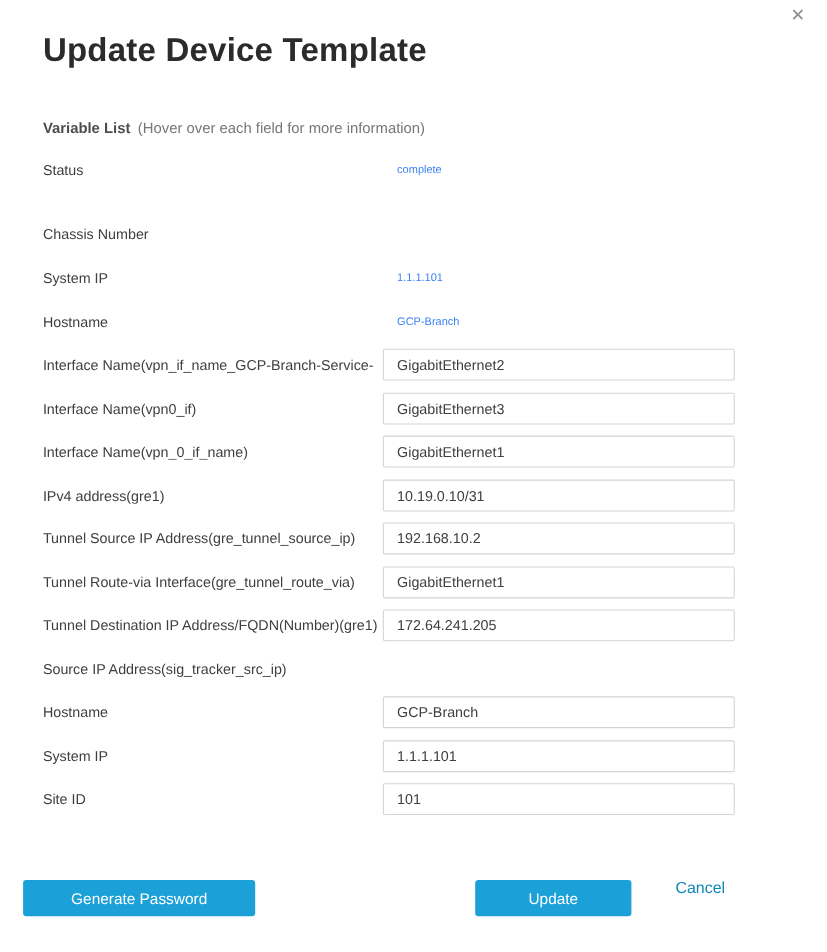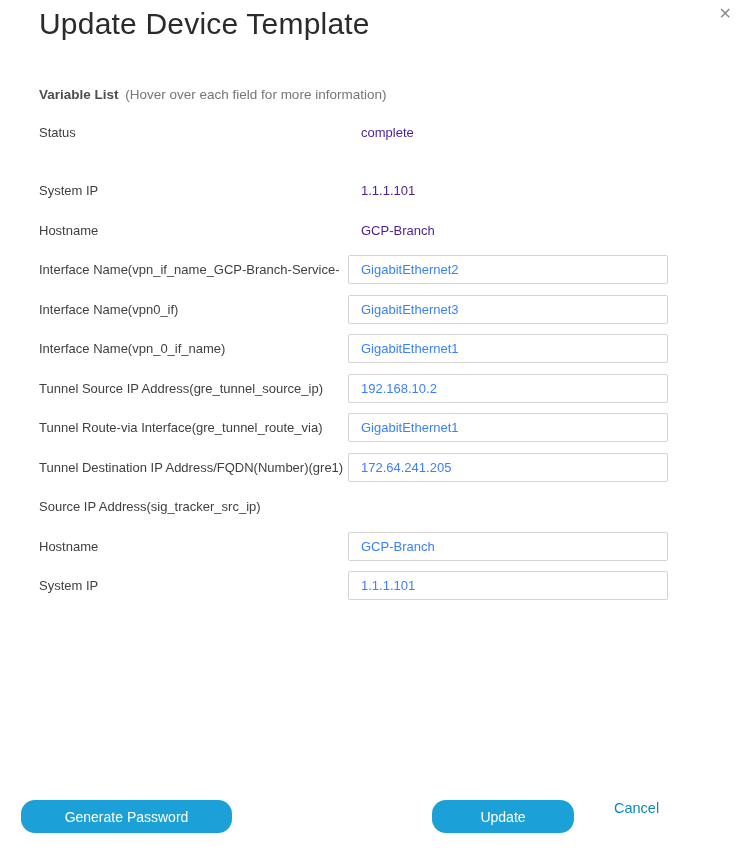--- a/index.html
+++ b/index.html
@@ -23,24 +23,24 @@
     font-size: 16px;
     color: #8f8f8f;
     font-weight: 300;
     padding: 4px 6px;
     cursor: pointer;
     line-height: 1;
     font-family: "DejaVu Sans", sans-serif;
   }
   h1.page-title {
     margin: 0;
-    padding: 7px 0 0 39px;
+    padding: 29px 0 0 39px;
     font-size: 30px;
     line-height: 34px;
-    font-weight: 400;
+    font-weight: 700;
     color: #2b2b2b;
     letter-spacing: 0.2px;
   }
   .section-head {
     margin: 45px 0 0 39px;
     font-size: 13.5px;
     line-height: 17px;
   }
   .sh-title { font-weight: bold; color: #4d4d4d; }
   .sh-hint  { color: #767676; margin-left: 3px; font-weight: normal; }
@@ -55,49 +55,49 @@
   .static-row:first-child { margin-bottom: 18px; }
   .field-label {
     width: 309px;
     flex: none;
     font-size: 13px;
     color: #3f3f3f;
     white-space: nowrap;
     overflow: hidden;
   }
   .value-text {
-    font-size: 13px;
-    color: #4c1d95;
+    font-size: 10px;
+    color: #3b82f6;
     padding-left: 13px;
     white-space: nowrap;
   }
   .input-row { height: 39.5px; }
   .field-input {
     width: 320px;
     height: 29px;
     flex: none;
     border: 1px solid #d4d4d4;
     border-radius: 2px;
     background: #ffffff;
     padding: 0 8px 0 12px;
     font-size: 13px;
-    color: #3b82f6;
+    color: #404040;
     font-family: inherit;
     outline: none;
   }
 
   .footer {
     position: absolute;
     left: 0; top: 800px;
     width: 100%; height: 34px;
   }
   .btn {
     position: absolute;
     border: none;
-    border-radius: 14px;
+    border-radius: 3px;
     background: var(--accent, #1ba0d7);
     color: #ffffff;
     font-size: 14px;
     font-family: inherit;
     height: 33px;
     cursor: pointer;
     padding: 0;
   }
   .btn-generate { left: 21px;  width: 211px; }
   .btn-update   { left: 432px; width: 142px; }
@@ -123,20 +123,24 @@
     <span class="sh-title">Variable List</span>
     <span class="sh-hint">(Hover over each field for more information)</span>
   </div>
 
   <div id="static-rows" class="static-rows">
   <div class="row static-row">
     <div class="field-label">Status</div>
     <div class="value-text">complete</div>
   </div>
 
+  <div class="row static-row">
+    <div class="field-label">Chassis Number</div>
+    <div class="value-text"></div>
+  </div>
 
   <div class="row static-row">
     <div class="field-label">System IP</div>
     <div class="value-text">1.1.1.101</div>
   </div>
 
   <div class="row static-row">
     <div class="field-label">Hostname</div>
     <div class="value-text">GCP-Branch</div>
   </div>
@@ -151,20 +155,24 @@
   <div class="row input-row">
     <div class="field-label">Interface Name(vpn0_if)</div>
     <input class="field-input" type="text" value="GigabitEthernet3" style="">
   </div>
 
   <div class="row input-row">
     <div class="field-label">Interface Name(vpn_0_if_name)</div>
     <input class="field-input" type="text" value="GigabitEthernet1" style="">
   </div>
 
+  <div class="row input-row">
+    <div class="field-label">IPv4 address(gre1)</div>
+    <input class="field-input" type="text" value="10.19.0.10/31" style="">
+  </div>
 
   <div class="row input-row">
     <div class="field-label">Tunnel Source IP Address(gre_tunnel_source_ip)</div>
     <input class="field-input" type="text" value="192.168.10.2" style="">
   </div>
 
   <div class="row input-row">
     <div class="field-label">Tunnel Route-via Interface(gre_tunnel_route_via)</div>
     <input class="field-input" type="text" value="GigabitEthernet1" style="">
   </div>
@@ -181,20 +189,24 @@
   <div class="row input-row">
     <div class="field-label">Hostname</div>
     <input class="field-input" type="text" value="GCP-Branch" style="">
   </div>
 
   <div class="row input-row">
     <div class="field-label">System IP</div>
     <input class="field-input" type="text" value="1.1.1.101" style="">
   </div>
 
+  <div class="row input-row">
+    <div class="field-label">Site ID</div>
+    <input class="field-input" type="text" value="101" style="">
+  </div>
 </div>
 
   <div class="footer">
     <button class="btn btn-generate">Generate Password</button>
     <button class="btn btn-update">Update</button>
     <a class="cancel-link">Cancel</a>
   </div>
 
 </div>
 

